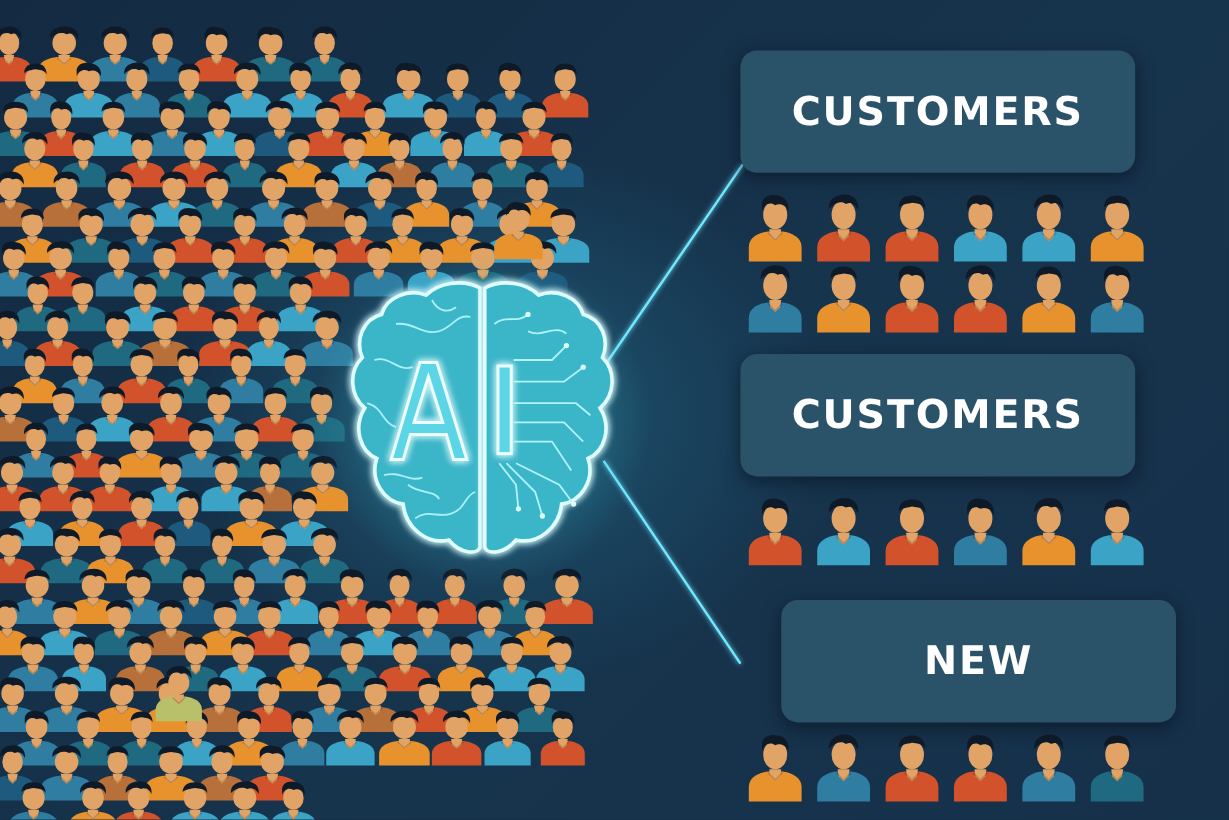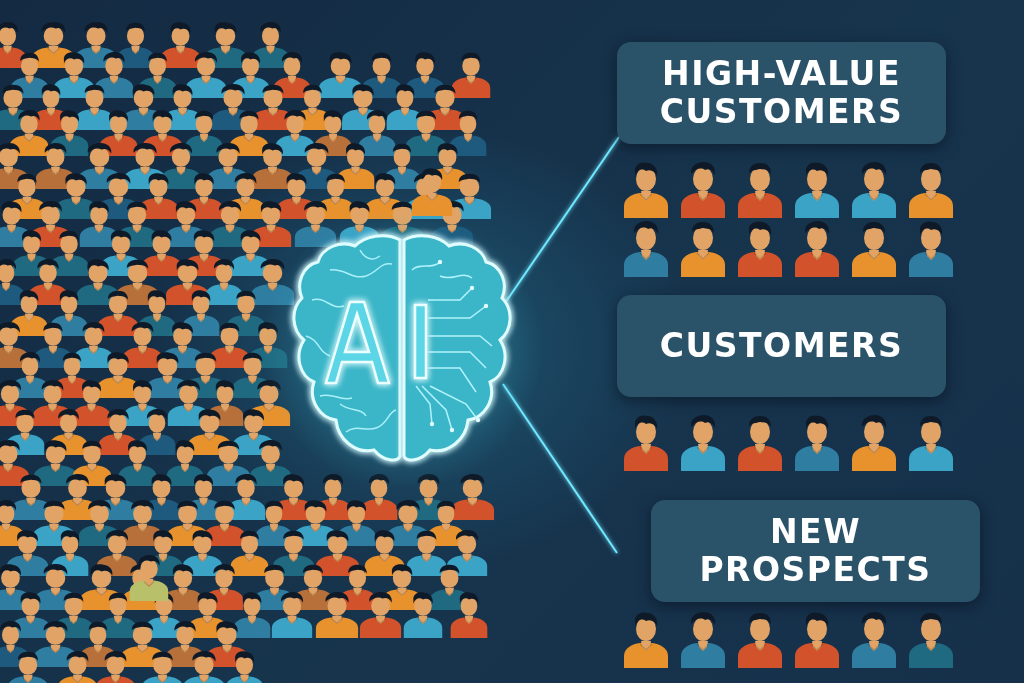--- a/index.html
+++ b/index.html
@@ -1863,29 +1863,27 @@
       </g>
 
       <g fill="#5cd6e6" stroke="#ecfeff" stroke-width="2.5" filter="url(#glow)">
         <path d="M326 383 L350 302 L364 302 L389 383 L378 383 L372 362 L342 362 L336 383 Z M345 352 L369 352 L357 314 Z"></path>
         <rect x="415" y="305" width="11" height="73"></rect>
       </g>
     </svg>
   </div>
 
   <div class="segment-box" id="box-high">
-    <span class="line">HIGH-VALUE</span>
     <span class="line">CUSTOMERS</span>
   </div>
   <div class="segment-box" id="box-risk">
     <span class="line">CUSTOMERS</span>
   </div>
   <div class="segment-box" id="box-new">
     <span class="line">NEW</span>
-    <span class="line">PROSPECTS</span>
   </div>
 
   <div class="layer" id="segment-people">
       <div class="person" style="left: 622px; top: 162px;">
         <svg width="48" height="56" viewBox="0 0 48 56" preserveAspectRatio="none">
     <path d="M2 56 L2 44 C2 36 10 32 18 31 L30 31 C38 32 46 36 46 44 L46 56 Z" fill="#e8922e"></path>
     <path d="M19 29 L29 29 L28 35 L24 39 L20 35 Z" fill="#e2a466"></path>
     <ellipse cx="24" cy="17" rx="10" ry="12" fill="#e2a466"></ellipse>
     <path d="M13 10 C12 2 20 -1 26 1 C33 2 36 8 35 14 C33 9 28 7 24 9 C20 6 15 8 13 14 Z" fill="#0f1a28"></path>
     <path d="M18 32 L24 38 L30 32" fill="none" stroke="rgba(0,0,0,0.18)" stroke-width="1.2"></path>

